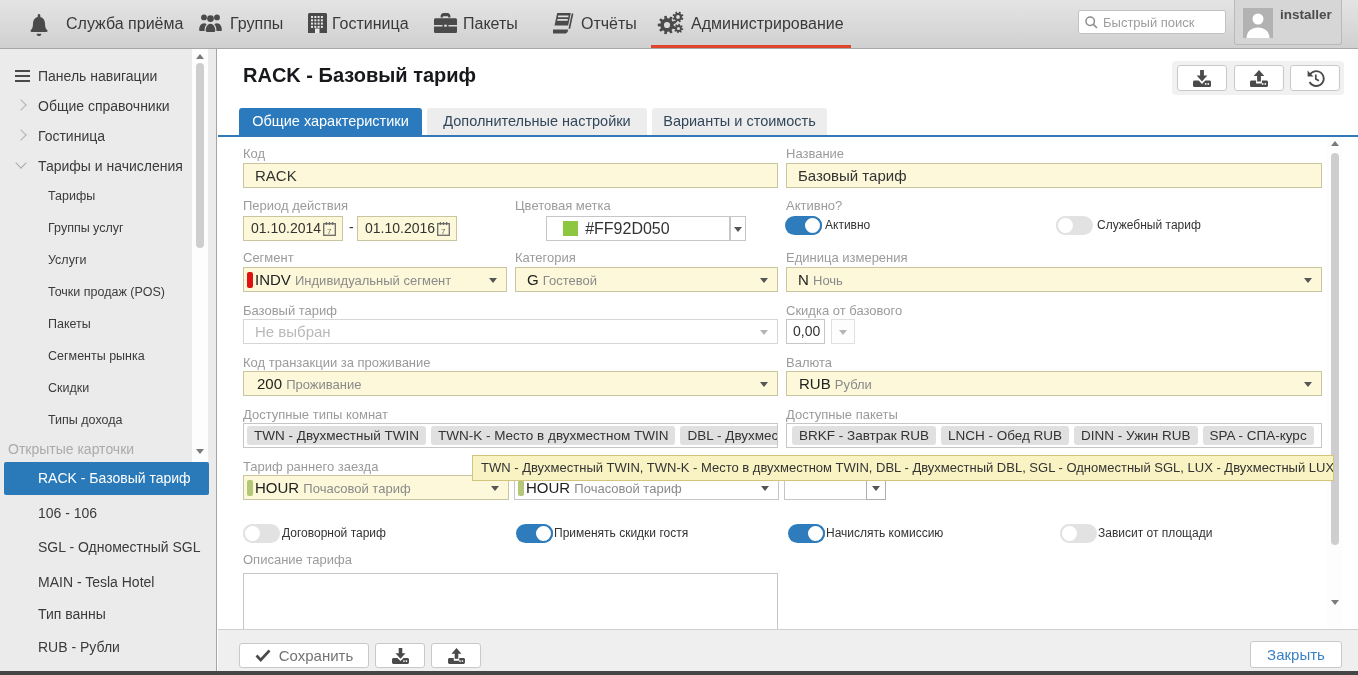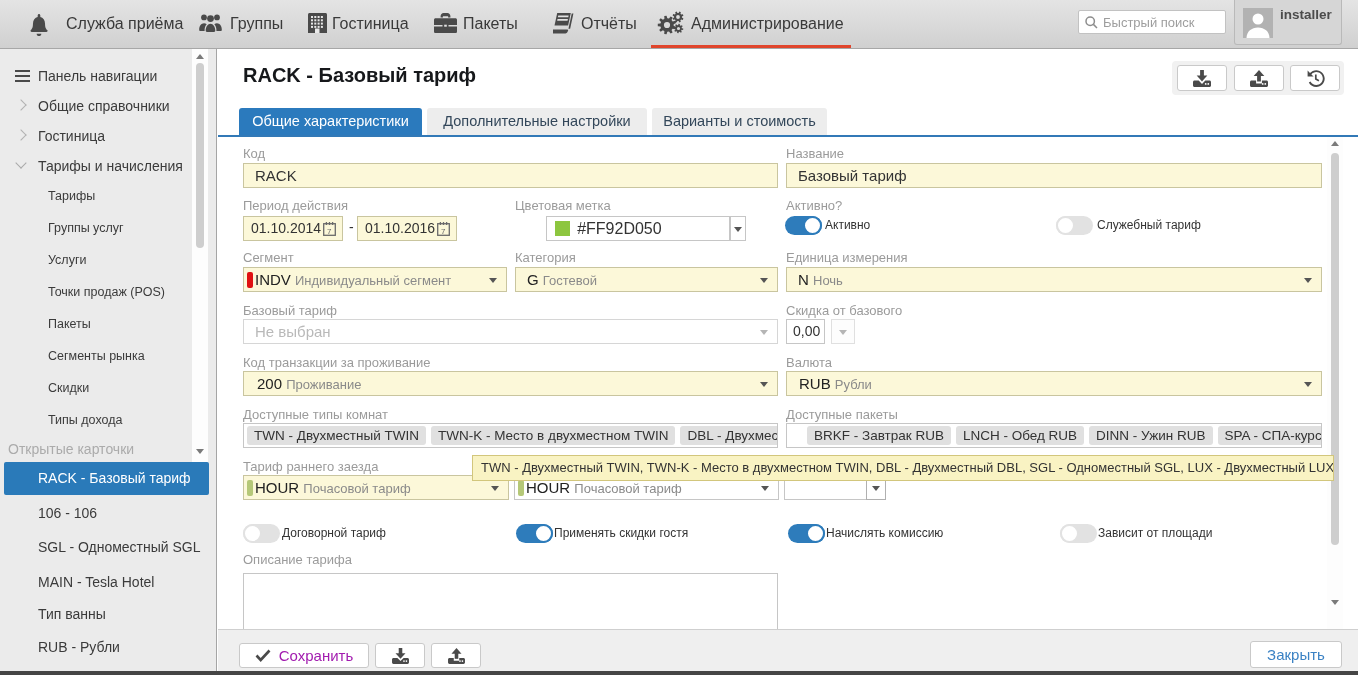--- a/index.html
+++ b/index.html
@@ -52,21 +52,21 @@
 .toggle .knob{position:absolute;top:0px;width:19px;height:19px;border-radius:50%;background:#fff;}
 .toggle.on{background:#2e7cbb;}
 .toggle.on .knob{right:0;border:2px solid #2e7cbb;}
 .toggle.off{background:#e2e2e2;}
 .toggle.off .knob{left:0;border:2px solid #e2e2e2;}
 .tlab{position:absolute;font-size:12px;color:#333;white-space:nowrap;}
 .tag{display:inline-block;background:#e0e0e0;border-radius:3px;font-size:13.5px;color:#333;padding:0 7px;margin-right:5px;height:19px;line-height:19px;margin-top:2px;white-space:nowrap;}
 #tooltip{position:absolute;left:254px;top:406px;width:862px;height:26px;background:#f9f3c3;border:1px solid #d2c67c;font-size:13px;color:#333;line-height:24px;padding-left:8px;white-space:nowrap;overflow:hidden;z-index:5;}
 
 #bottombar{position:absolute;left:218px;top:629px;width:1140px;height:42px;background:#efefef;border-top:1px solid #cfcfcf;}
-.bbtn{position:absolute;top:13px;height:25px;background:#fff;border:1px solid #c9c9c9;border-radius:3px;display:flex;align-items:center;justify-content:center;font-size:15px;color:#a21caf;}
+.bbtn{position:absolute;top:13px;height:25px;background:#fff;border:1px solid #c9c9c9;border-radius:3px;display:flex;align-items:center;justify-content:center;font-size:15px;color:#737373;}
 #bstrip{position:absolute;left:0;top:671px;width:1358px;height:4px;background:#454545;}
 </style></head><body>
 <div id="topbar">
  <div class="mi" style="left:29px">
   <svg width="20" height="23" viewBox="0 0 17 20" style="transform:translateY(0px)">
         <path d="M8.5 20c1.15 0 2.05-.9 2.05-2.05h-4.1C6.45 19.1 7.35 20 8.5 20zM15.6 14.8c-.95-1.05-1.85-2.15-1.85-5.55 0-3.1-1.7-5.2-4.1-5.75V2.2C9.65 1.4 9.1.9 8.5.9s-1.15.5-1.15 1.3v1.3c-2.4.55-4.1 2.65-4.1 5.75 0 3.4-.9 4.5-1.85 5.55-.3.35-.4.8-.2 1.15.15.35.55.55 1 .55h12.7c.45 0 .85-.2 1-.55.2-.35.1-.8-.2-1.15z"></path>
       </svg>
   <span style="margin-left:17px">Служба приёма</span>
     </div>
  <div class="mi" style="left:197px">
@@ -245,21 +245,21 @@
  <div style="position:absolute;left:131px;top:170px;font-size:14px;color:#333">-</div>
  <div class="inp" style="left:139px;top:167px;width:100px;font-size:14px;padding-left:7px">01.10.2016
    <svg width="13" height="14" viewBox="0 0 13 14" style="position:absolute;right:6px;top:5px">
         <rect x="0.7" y="1.7" width="11.6" height="11.6" fill="none" stroke="#6a6a6a" stroke-width="1.3"></rect>
         <line x1="3.4" y1="0" x2="3.4" y2="3" stroke="#6a6a6a" stroke-width="1.3"></line>
         <line x1="6.5" y1="0" x2="6.5" y2="3" stroke="#6a6a6a" stroke-width="1.3"></line>
         <line x1="9.6" y1="0" x2="9.6" y2="3" stroke="#6a6a6a" stroke-width="1.3"></line>
         <text x="4" y="11.5" font-size="8" fill="#6a6a6a" font-family="Liberation Sans">7</text>
       </svg>
  </div>
- <div class="inp white" style="left:328px;top:167px;width:184px;padding-left:8px">
+ <div class="inp white" style="left:328px;top:167px;width:184px;padding-left:16px">
    <span style="display:inline-block;width:15px;height:15px;background:#8dc63f;vertical-align:-2px"></span>
    <span style="font-size:16px;margin-left:3px">#FF92D050</span>
  </div>
  <div class="inp white" style="left:512px;top:167px;width:16px">
       <div class="caret" style="left:3px"></div>
     </div>
  <div class="toggle on" style="left:567px;top:167px">
       <div class="knob"></div>
     </div>
  <div class="tlab" style="left:607px;top:169px">Активно</div>
@@ -302,21 +302,21 @@
  <div class="inp" style="left:568px;top:322px;width:536px;padding-left:12px">
    <span class="code">RUB</span> <span class="small">Рубли</span>
    <div class="caret" style="right:9px"></div>
  </div>
 
  <div class="lbl" style="left:25px;top:358px">Доступные типы комнат</div>
  <div class="lbl" style="left:568px;top:358px">Доступные пакеты</div>
  <div class="inp white" style="left:25px;top:374px;width:535px;padding-left:3px;line-height:19px">
    <span class="tag">TWN - Двухместный TWIN</span><span class="tag">TWN-K - Место в двухместном TWIN</span><span class="tag">DBL - Двухместный DBL</span>
  </div>
- <div class="inp white" style="left:568px;top:374px;width:536px;padding-left:20px;line-height:19px">
+ <div class="inp white" style="left:568px;top:374px;width:536px;padding-left:5px;line-height:19px">
    <span class="tag">BRKF - Завтрак RUB</span><span class="tag">LNCH - Обед RUB</span><span class="tag">DINN - Ужин RUB</span><span class="tag">SPA - СПА-курс</span>
  </div>
 
  <div class="lbl" style="left:25px;top:410px">Тариф раннего заезда</div>
  <div class="inp" style="left:25px;top:426px;width:266px;padding-left:11px">
    <div class="mark" style="left:3px;background:#b5c878"></div>
    <span class="code">HOUR</span> <span class="small">Почасовой тариф</span>
    <div class="caret" style="right:9px"></div>
  </div>
  <div class="inp white" style="left:296px;top:426px;width:265px;padding-left:11px">

